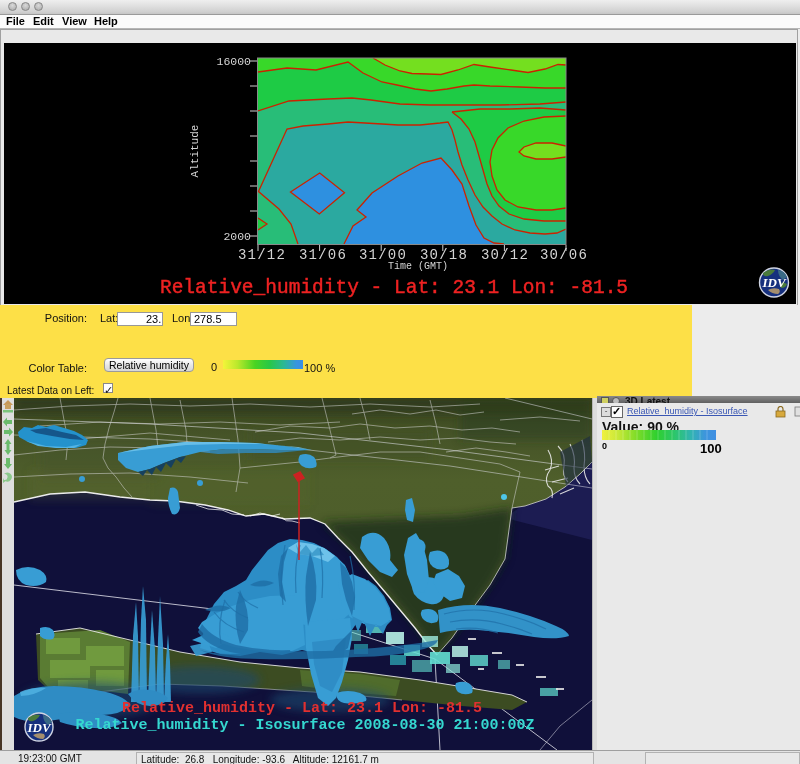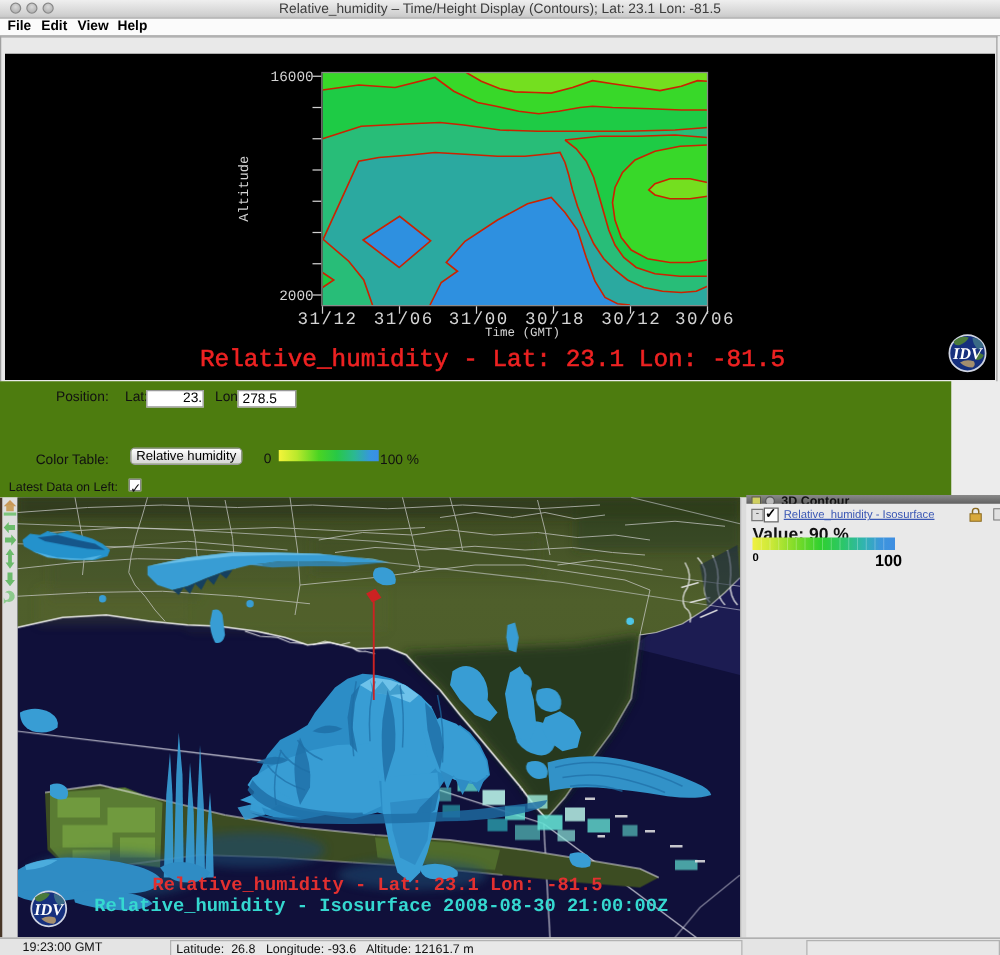--- a/index.html
+++ b/index.html
@@ -17,21 +17,21 @@
     font-size:11px;color:#3c3c3c;}
   
   #menubar{left:0;top:15px;width:800px;height:13px;background:#fbfbfb;
     border-bottom:1px solid #b6b6b6;font-size:11px;font-weight:bold;color:#000;}
   #menubar span{position:absolute;top:0px;}
   
   #frame{left:0;top:29px;width:798px;height:276px;background:#e9e9e9;
     border:1px solid #a0a0a0;border-width:1px 1px 0 1px;box-sizing:border-box;}
   #blackpanel{left:4px;top:43px;width:792px;height:261px;background:#000;}
   
-  #controls{left:0;top:305px;width:761px;height:93px;background:#4d7c0f;
+  #controls{left:0;top:305px;width:692px;height:93px;background:#fde047;
     font-size:11px;color:#111;}
   .row{position:absolute;left:0;width:800px;height:16px;}
   .rlabel{position:absolute;right:713px;text-align:right;}
   .tfield{position:absolute;background:#fff;border:1px solid #989898;
     box-sizing:border-box;height:14px;font-size:11px;padding:0 0 0 3px;
     line-height:13px;}
   .mbtn{position:absolute;background:linear-gradient(#ffffff,#e8e8e8 50%,#d6d6d6);
     border:1px solid #9a9a9a;border-radius:4px;box-sizing:border-box;
     text-align:center;font-size:11px;color:#000;}
   #grad1{position:absolute;left:223px;top:55px;width:80px;height:9px;
@@ -57,21 +57,20 @@
   .sseg{position:absolute;top:1px;height:11px;border:1px solid #b2b2b2;
     background:#e8e8e8;}
 </style>
 </head>
 <body>
 
 <div id="titlebar" class="abs">
   <div class="tbtn" style="left:8px;"></div>
   <div class="tbtn" style="left:21px;"></div>
   <div class="tbtn" style="left:34px;"></div>
-  <div id="title-text">Relative_humidity – Time/Height Display (Contours); Lat: 23.1 Lon: -81.5</div>
 </div>
 
 <div id="menubar" class="abs">
   <span style="left:6px;">File</span>
   <span style="left:33px;">Edit</span>
   <span style="left:62px;">View</span>
   <span style="left:94px;">Help</span>
 </div>
 
 <div id="frame" class="abs"></div>
@@ -195,21 +194,21 @@
   <path d="M8,41 L11.5,46 L9.5,46 L9.5,52 L11.5,52 L8,57 L4.5,52 L6.5,52 L6.5,46 L4.5,46 Z" fill="#6cbb6c"></path>
   <path d="M8,60 L10,60 L10,66 L12,66 L8,71 L4,66 L6,66 L6,60 Z" fill="#6cbb6c"></path>
   <path d="M4,76 a4.5,4.5 0 1 1 1,7 l2,-1 l-4,3 l0,-5 l1,2 a3,3 0 1 0 1,-6z" fill="#8cc98c"></path>
  </svg>
 </div>
 
 <div id="legend" class="abs">
   <div id="lheader">
     <span style="position:absolute;left:4px;top:1px;width:6px;height:6px;background:#cfcf60;border:1px solid #555;"></span>
     <span style="position:absolute;left:15px;top:1px;width:6px;height:6px;background:#bbb;border-radius:50%;border:1px solid #555;"></span>
-    <span style="position:absolute;left:28px;top:0px;font-size:10px;">3D Contour</span>
+    <span style="position:absolute;left:28px;top:0px;font-size:10px;">3D Latest</span>
   </div>
   <div style="position:absolute;left:4px;top:9px;width:8px;height:8px;border:1px solid #777;background:#ddd;font-size:8px;line-height:6px;text-align:center;color:#333;">-</div>
   <div style="position:absolute;left:14px;top:8px;width:10px;height:10px;border:1px solid #666;background:#fcfcfc;font-size:11px;line-height:9px;font-weight:bold;">✓</div>
   <div style="position:absolute;left:30px;top:8px;font-size:9px;color:#3a57b4;text-decoration:underline;">Relative_humidity - Isosurface</div>
   <svg style="position:absolute;left:178px;top:8px;" width="26" height="12" viewBox="0 0 26 12">
     <rect x="1" y="5" width="9" height="6" fill="#d8a93c" stroke="#8a6a20" stroke-width="0.8"></rect>
     <path d="M3,5 V3 a2.5,2.5 0 0 1 5,0 V5" fill="none" stroke="#8a6a20" stroke-width="1.2"></path>
     <rect x="20" y="1" width="6" height="9" fill="#e0e0e0" stroke="#777" stroke-width="0.8"></rect>
   </svg>
   <div style="position:absolute;left:5px;top:21px;font-size:14px;font-weight:bold;color:#111;">Value: 90 %</div>

